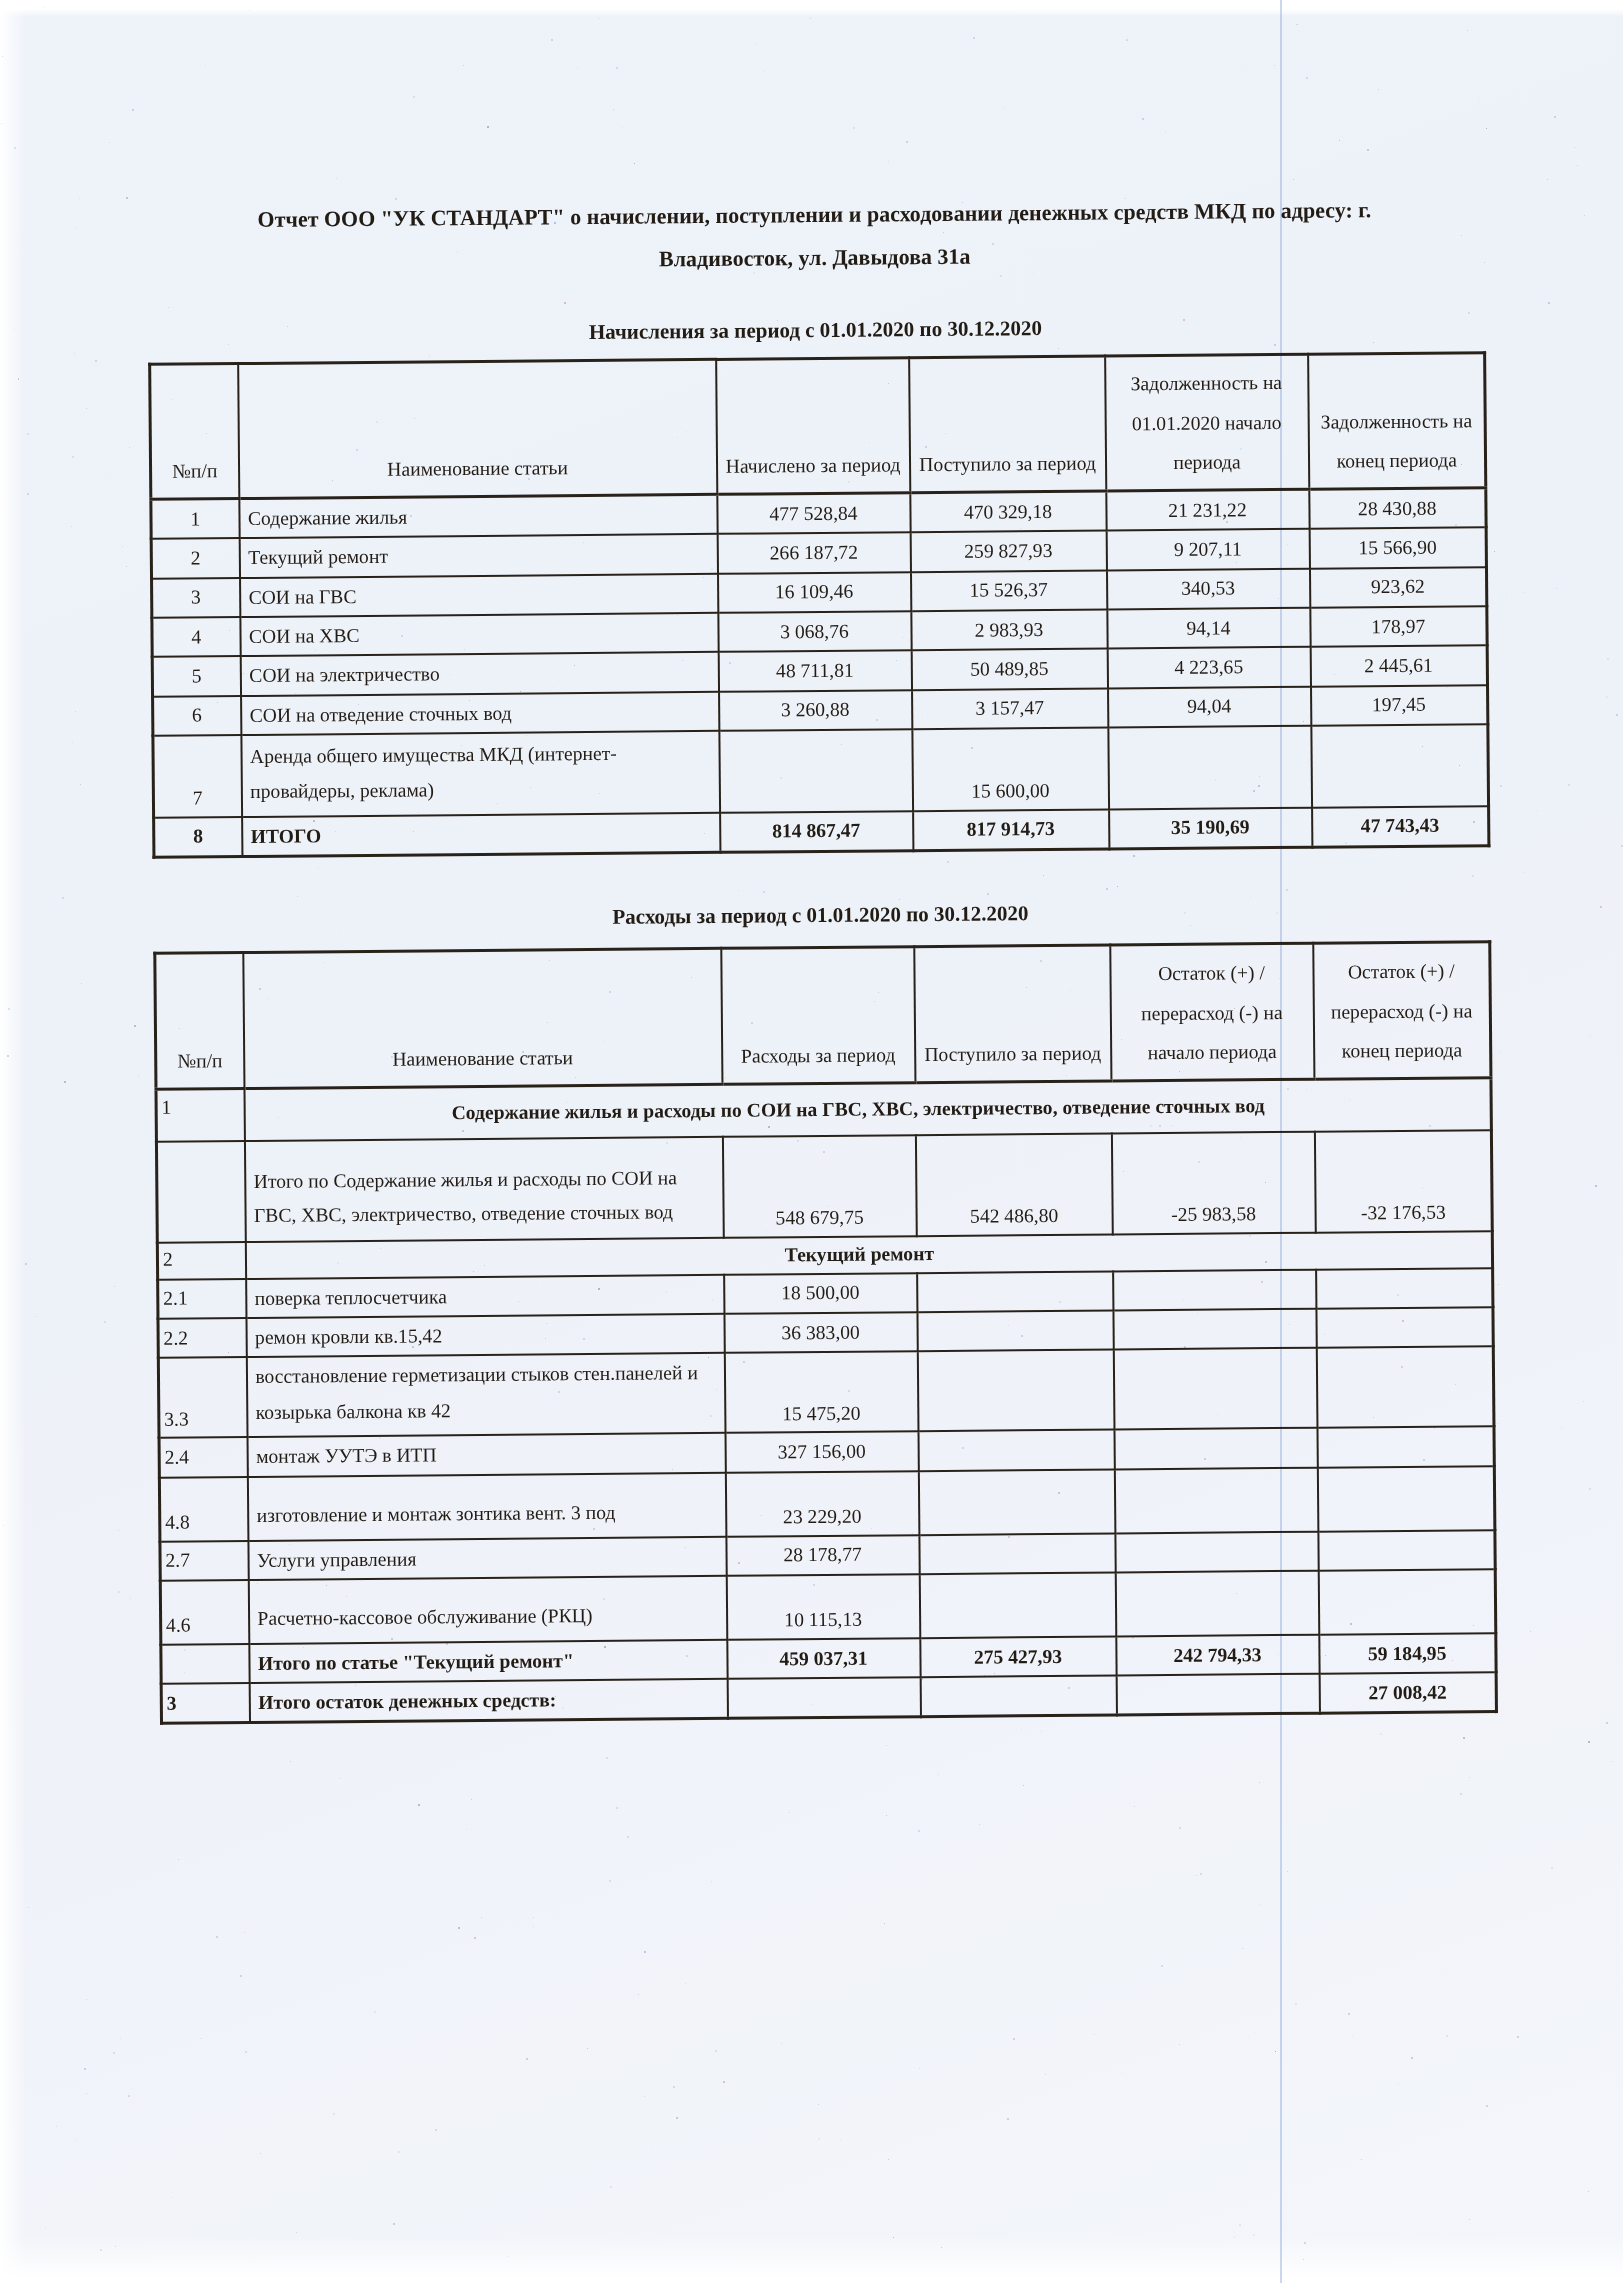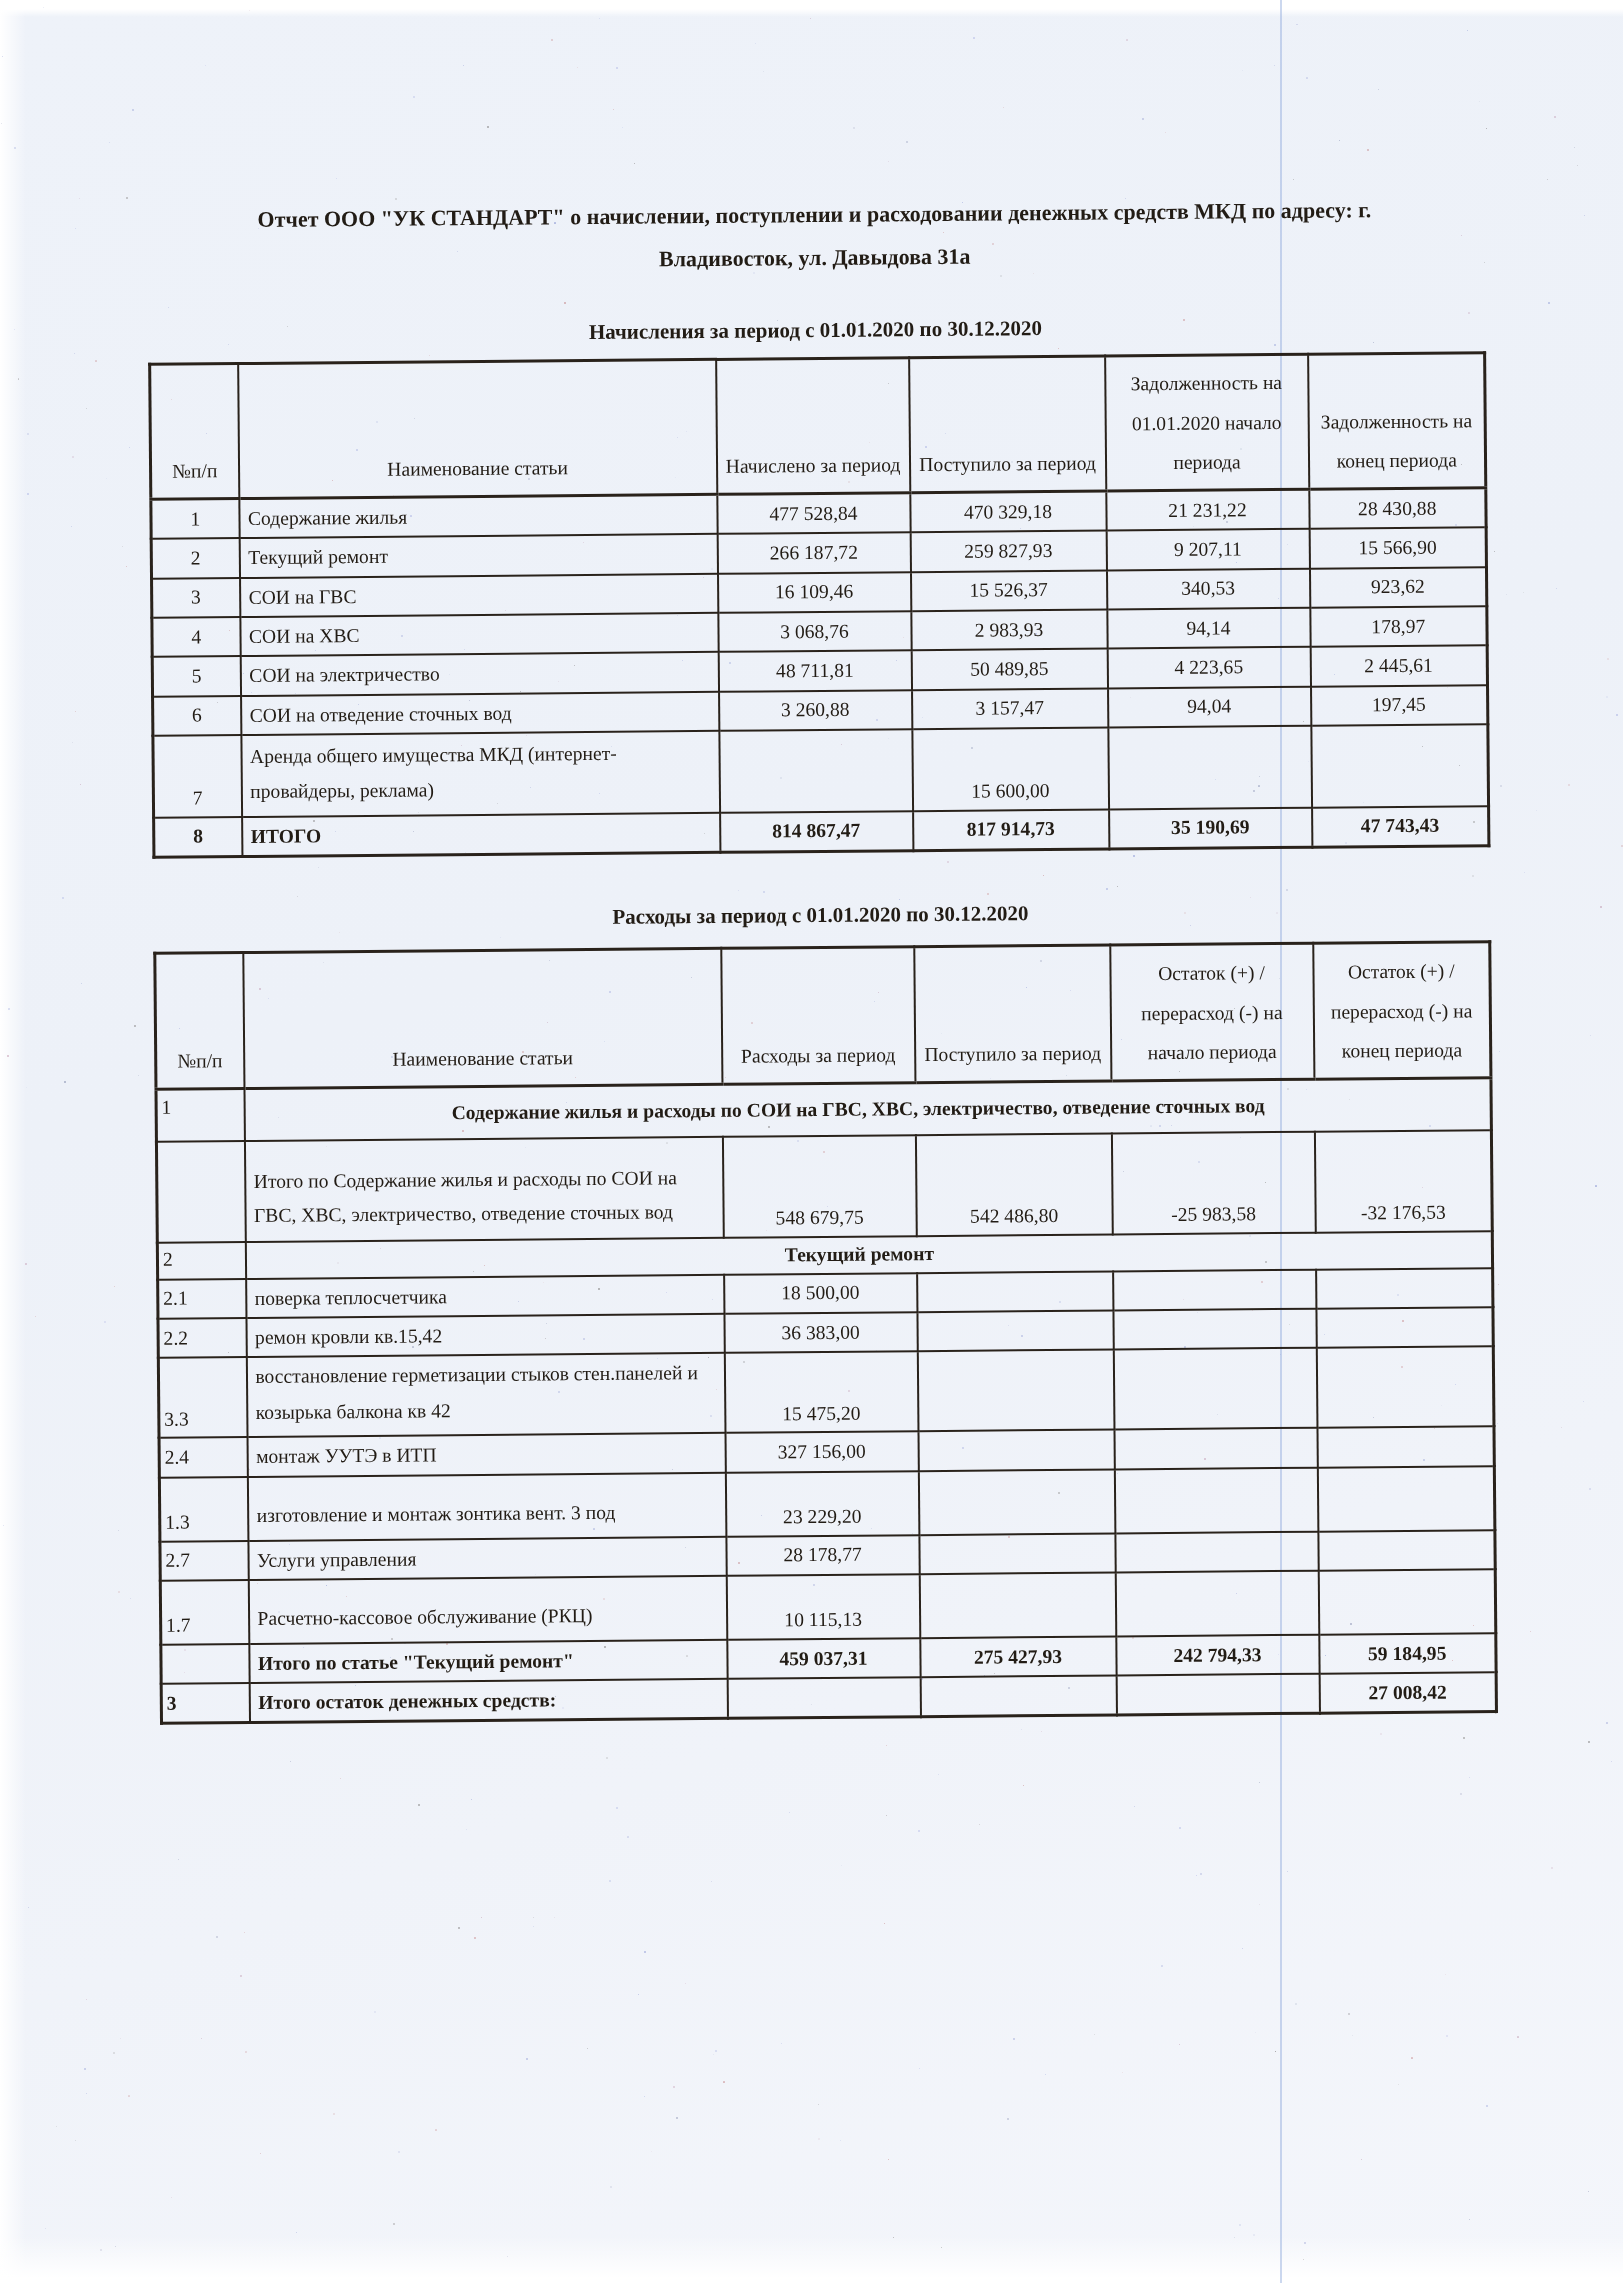--- a/index.html
+++ b/index.html
@@ -771,37 +771,37 @@
           </tr>
           <tr class="row row--normal">
             <td class="cell cell--row-number">2.4</td>
             <td class="cell cell--row-name">монтаж УУТЭ в ИТП</td>
             <td class="cell cell--row-value">327 156,00</td>
             <td class="cell cell--row-value"></td>
             <td class="cell cell--row-value"></td>
             <td class="cell cell--row-value"></td>
           </tr>
           <tr class="row row--tall">
-            <td class="cell cell--row-number">1.3</td>
+            <td class="cell cell--row-number">4.8</td>
             <td class="cell cell--row-name">изготовление и монтаж зонтика вент. 3 под</td>
             <td class="cell cell--row-value">23 229,20</td>
             <td class="cell cell--row-value"></td>
             <td class="cell cell--row-value"></td>
             <td class="cell cell--row-value"></td>
           </tr>
           <tr class="row row--normal">
             <td class="cell cell--row-number">2.7</td>
             <td class="cell cell--row-name">Услуги управления</td>
             <td class="cell cell--row-value">28 178,77</td>
             <td class="cell cell--row-value"></td>
             <td class="cell cell--row-value"></td>
             <td class="cell cell--row-value"></td>
           </tr>
           <tr class="row row--tall">
-            <td class="cell cell--row-number">1.7</td>
+            <td class="cell cell--row-number">4.6</td>
             <td class="cell cell--row-name">Расчетно-кассовое обслуживание (РКЦ)</td>
             <td class="cell cell--row-value">10 115,13</td>
             <td class="cell cell--row-value"></td>
             <td class="cell cell--row-value"></td>
             <td class="cell cell--row-value"></td>
           </tr>
           <tr class="row row--total">
             <td class="cell cell--row-number"></td>
             <td class="cell cell--row-name">Итого по статье "Текущий ремонт"</td>
             <td class="cell cell--row-value">459 037,31</td>

